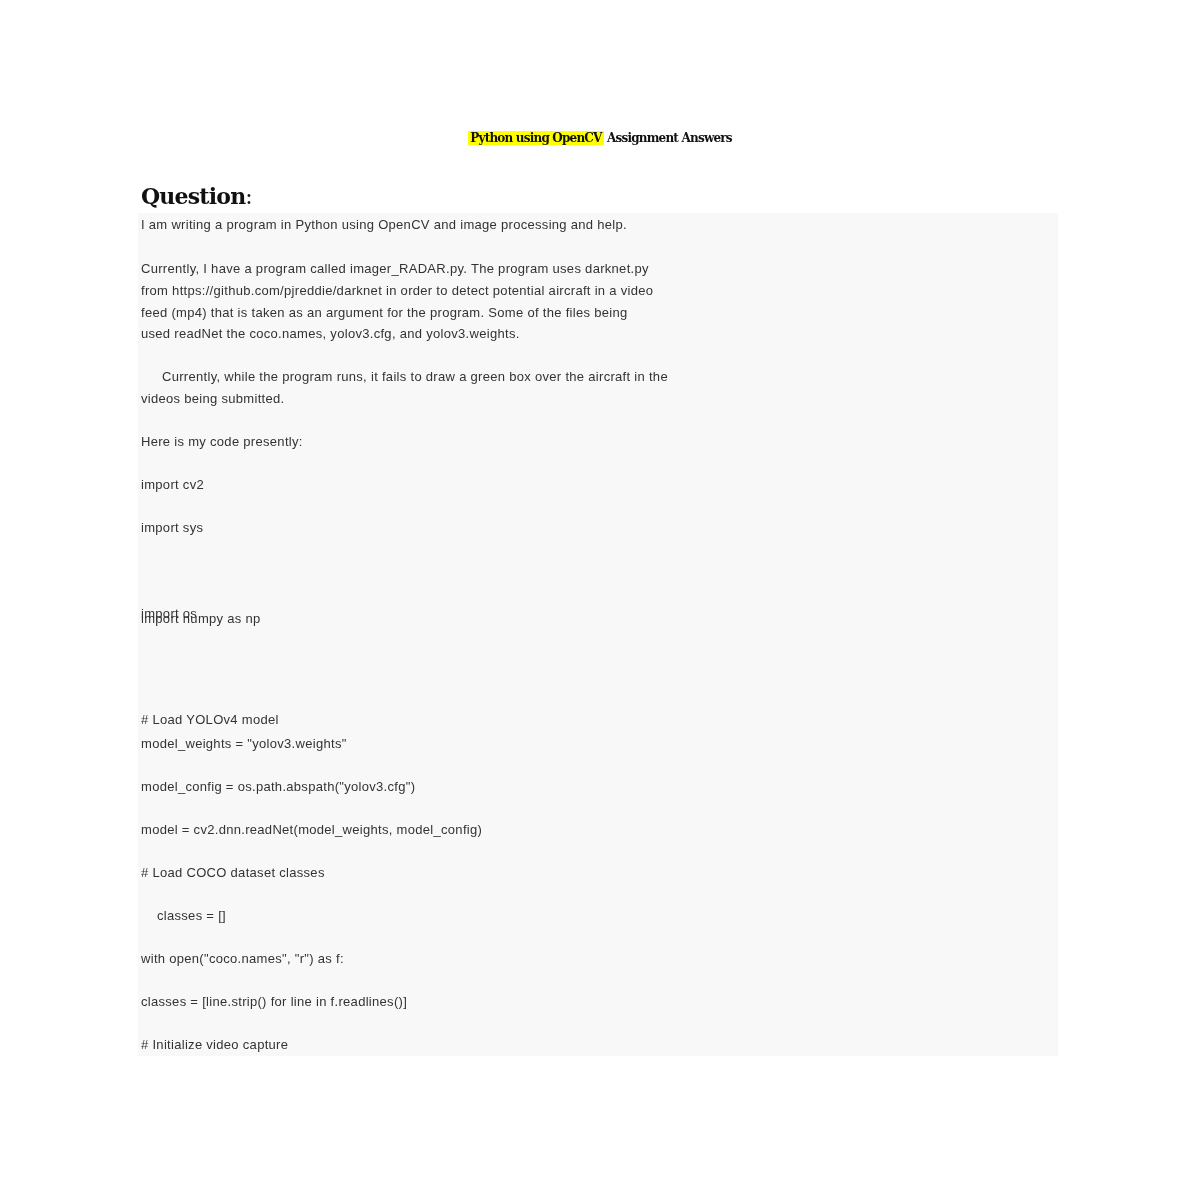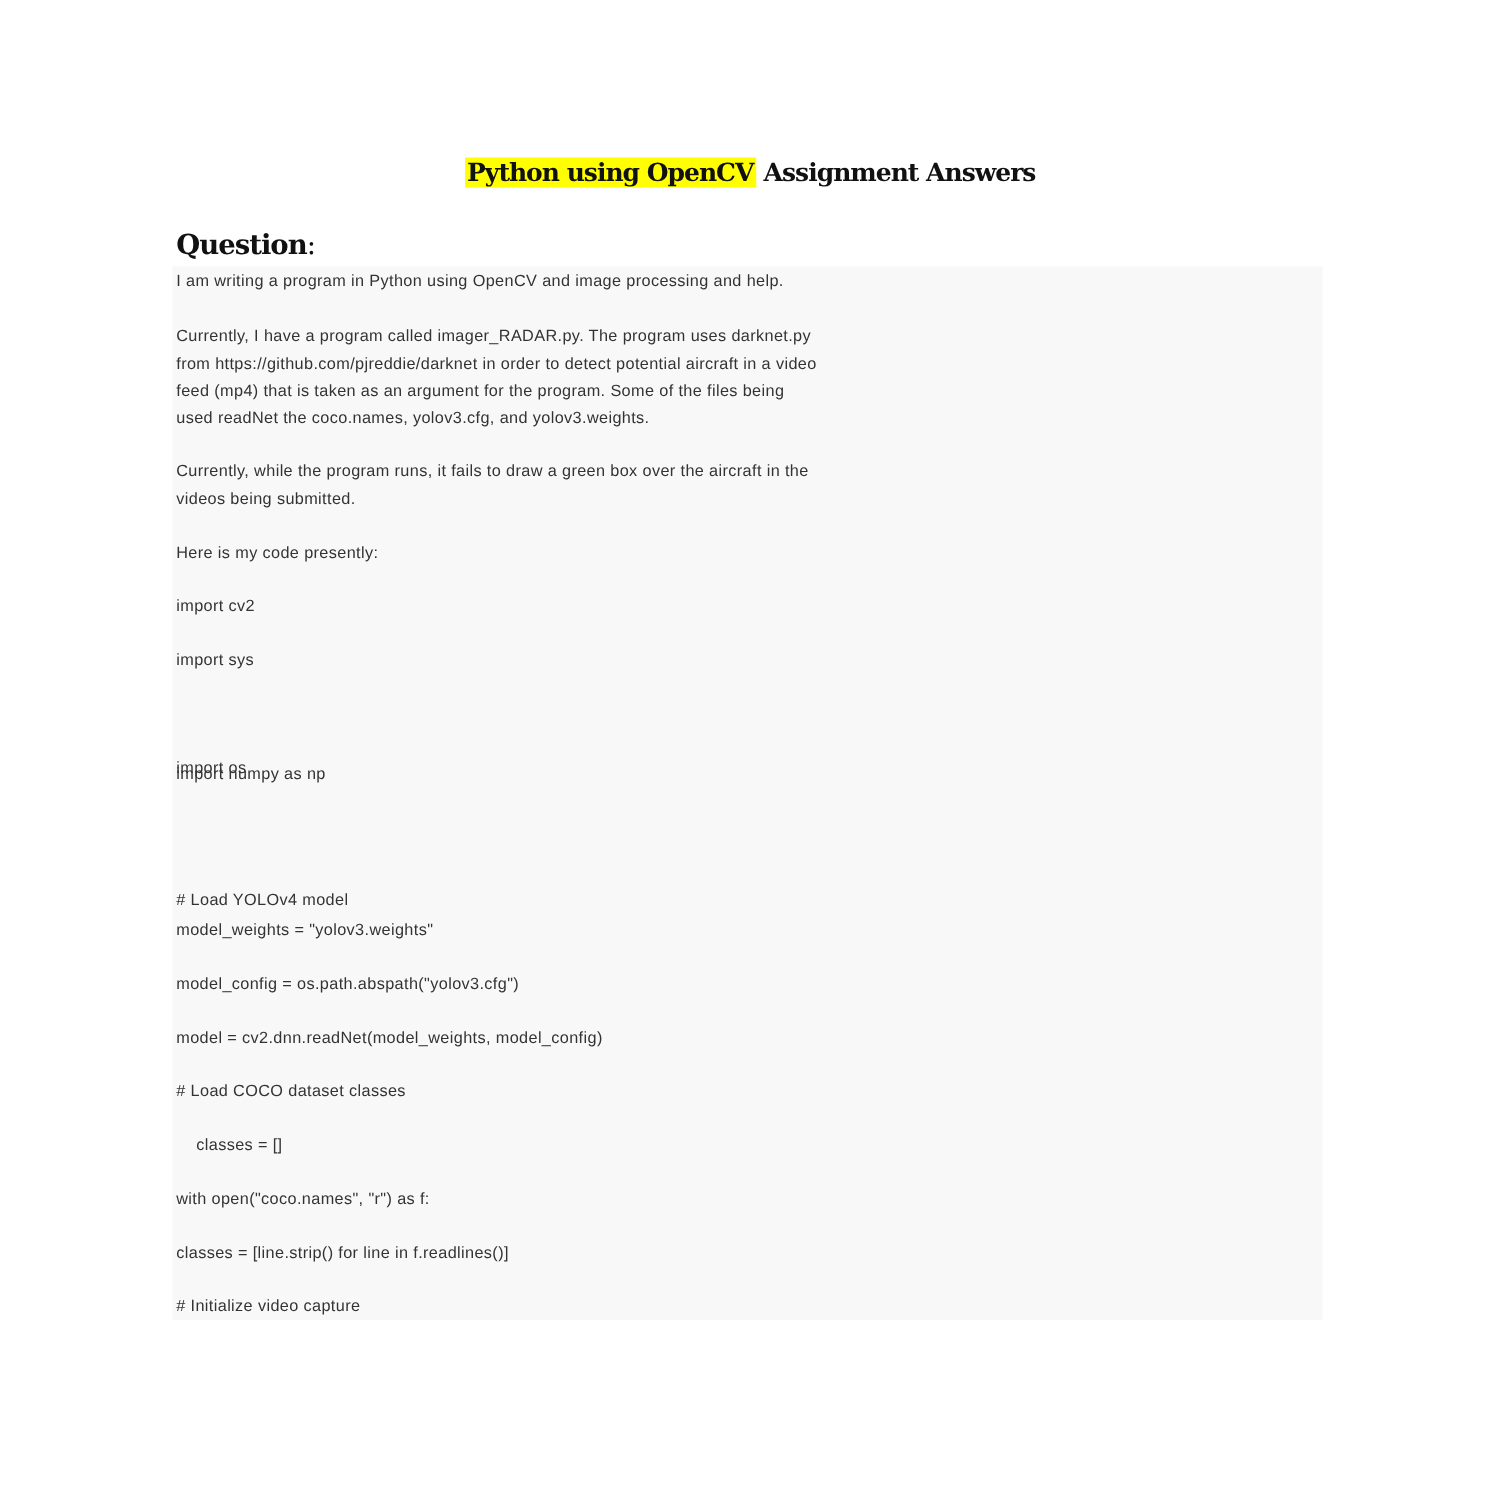--- a/index.html
+++ b/index.html
@@ -20,21 +20,21 @@
       height: 1200px;
     }
     .doc-title {
       position: absolute;
       top: 125px;
       left: 0;
       width: 1200px;
       text-align: center;
       font-family: "DejaVu Serif", serif;
       font-weight: bold;
-      font-size: 20px;
+      font-size: 12px;
       letter-spacing: -0.8px;
       color: #111;
       line-height: 26px;
     }
     .doc-title .hl {
       background: #ffff00;
       padding: 0 2px;
     }
     .question-label {
       position: absolute;
@@ -83,21 +83,21 @@
 
   <div class="content-block">
 
     <div class="line" style="top: 1px;">I am writing a program in Python using OpenCV and image processing and help.</div>
 
     <div class="line" style="top: 45px;">Currently, I have a program called imager_RADAR.py. The program uses darknet.py</div>
     <div class="line" style="top: 67px;">from https://github.com/pjreddie/darknet in order to detect potential aircraft in a video</div>
     <div class="line" style="top: 89px;">feed (mp4) that is taken as an argument for the program. Some of the files being</div>
     <div class="line" style="top: 110px;">used readNet the coco.names, yolov3.cfg, and yolov3.weights.</div>
 
-    <div class="line" style="top: 153px;">Currently, while the program runs, it fails to draw a green box over the aircraft in the</div>
+    <div class="line" style="top: 153px; margin-left: 21px;">Currently, while the program runs, it fails to draw a green box over the aircraft in the</div>
     <div class="line" style="top: 175px;">videos being submitted.</div>
 
     <div class="line" style="top: 218px;">Here is my code presently:</div>
 
     <div class="line" style="top: 261px;">import cv2</div>
     <div class="line" style="top: 304px;">import sys</div>
     <div class="line" style="top: 362px; margin-top: 33px;">import numpy as np</div>
     <div class="line" style="top: 390px;">import os</div>
     <div class="line" style="top: 496px;"># Load YOLOv4 model</div>
     <div class="line" style="top: 520px;">model_weights = "yolov3.weights"</div>

